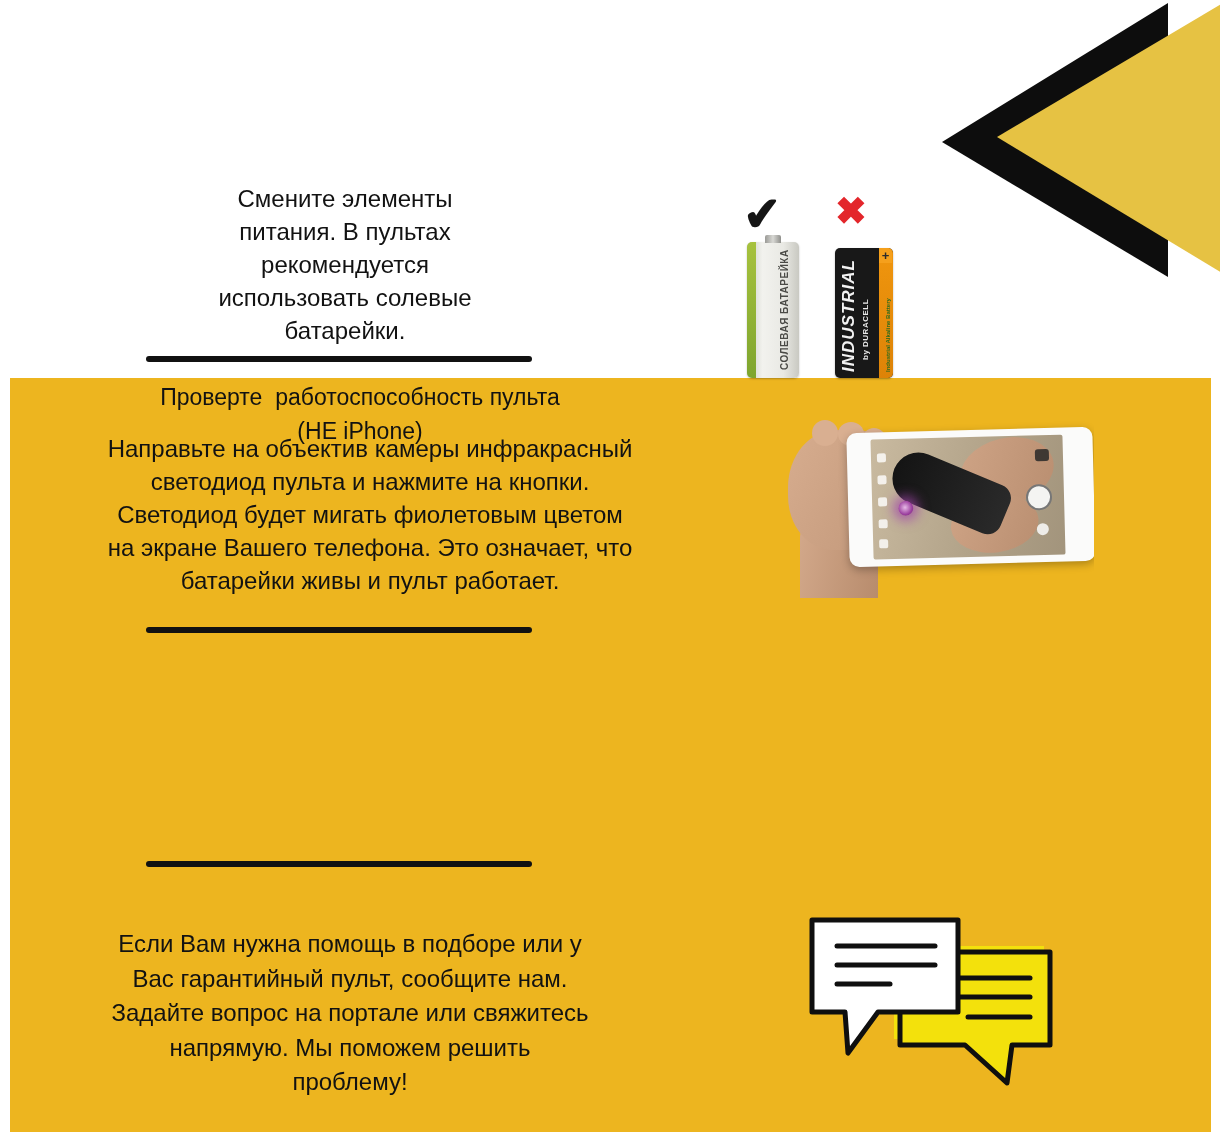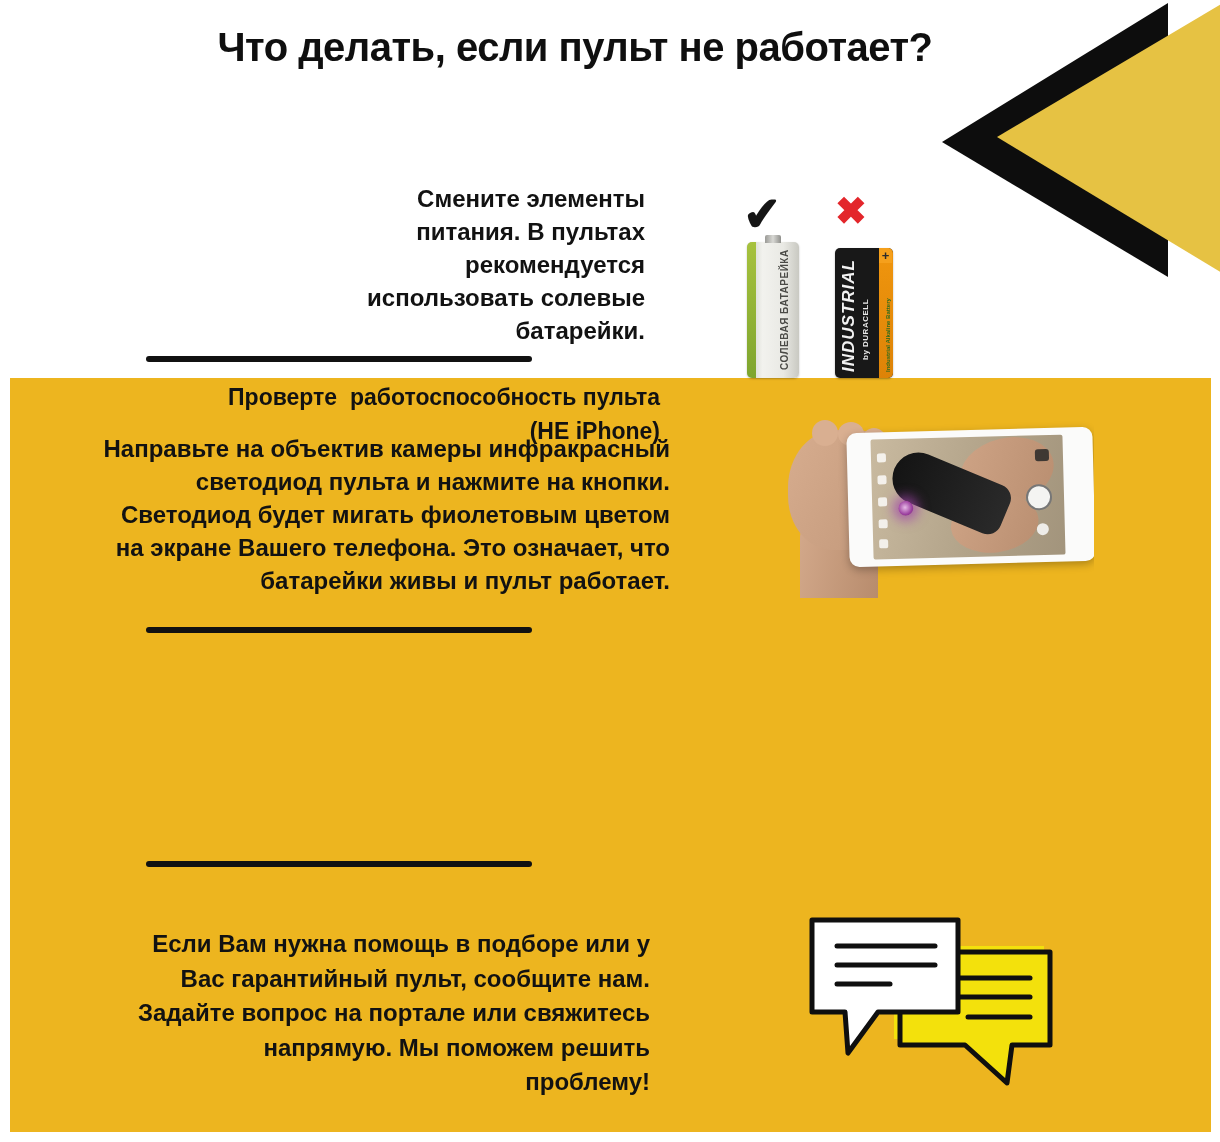--- a/index.html
+++ b/index.html
@@ -16,21 +16,21 @@
     overflow:hidden;font-family:"Liberation Sans",sans-serif;color:var(--text-black);
   }
   .yellow-bg{position:absolute;left:10px;top:378px;width:1201px;height:754px;background:var(--page-yellow);}
   .corner-arrow{position:absolute;right:0;top:0;width:290px;height:300px;}
   .corner-arrow .blk{fill:#0d0d0d;}
   .corner-arrow .yel{fill:var(--arrow-yellow);}
   .page-title{
     position:absolute;left:60px;top:24px;width:1030px;text-align:center;
     font-size:40px;font-weight:700;letter-spacing:-0.5px;line-height:1.15;color:#0f0f0f;
   }
-  .step-text{position:absolute;text-align:right;font-weight:700;white-space:pre-wrap;}
+  .step-text{position:absolute;text-align:center;font-weight:400;white-space:pre-wrap;}
   .body-24{font-size:24px;line-height:33px;}
   .head-23{font-size:23px;line-height:34px;}
   .s1{left:45px;top:182px;width:600px;}
   .s2h{left:60px;top:380px;width:600px;}
   .s2b{left:70px;top:432px;width:600px;}
   .s3h{left:60px;top:638px;width:600px;}
   .s3b{left:60px;top:673px;width:600px;line-height:34px;}
   .s4h{left:50px;top:890px;width:600px;}
   .s4b{left:50px;top:927px;width:600px;line-height:34.5px;}
   .divider{position:absolute;left:146px;width:386px;height:6px;background:#111;border-radius:3px;}
@@ -104,21 +104,20 @@
 
 <div class="canvas">
 
   <div class="yellow-bg"></div>
 
   <svg class="corner-arrow" viewBox="0 0 290 300">
     <polygon class="blk" points="12,142 238,3 238,277"></polygon>
     <polygon class="yel" points="67,137 345,-28 345,305"></polygon>
   </svg>
 
-  <div class="page-title">Что делать, если пульт не работает?</div>
 
   <div class="step-text body-24 s1">Смените элементы
 питания. В пультах
 рекомендуется
 использовать солевые
 батарейки.</div>
   <div class="divider d1"></div>
 
   <div class="step-text head-23 s2h">Проверте  работоспособность пульта
 (НЕ iPhone)</div>

